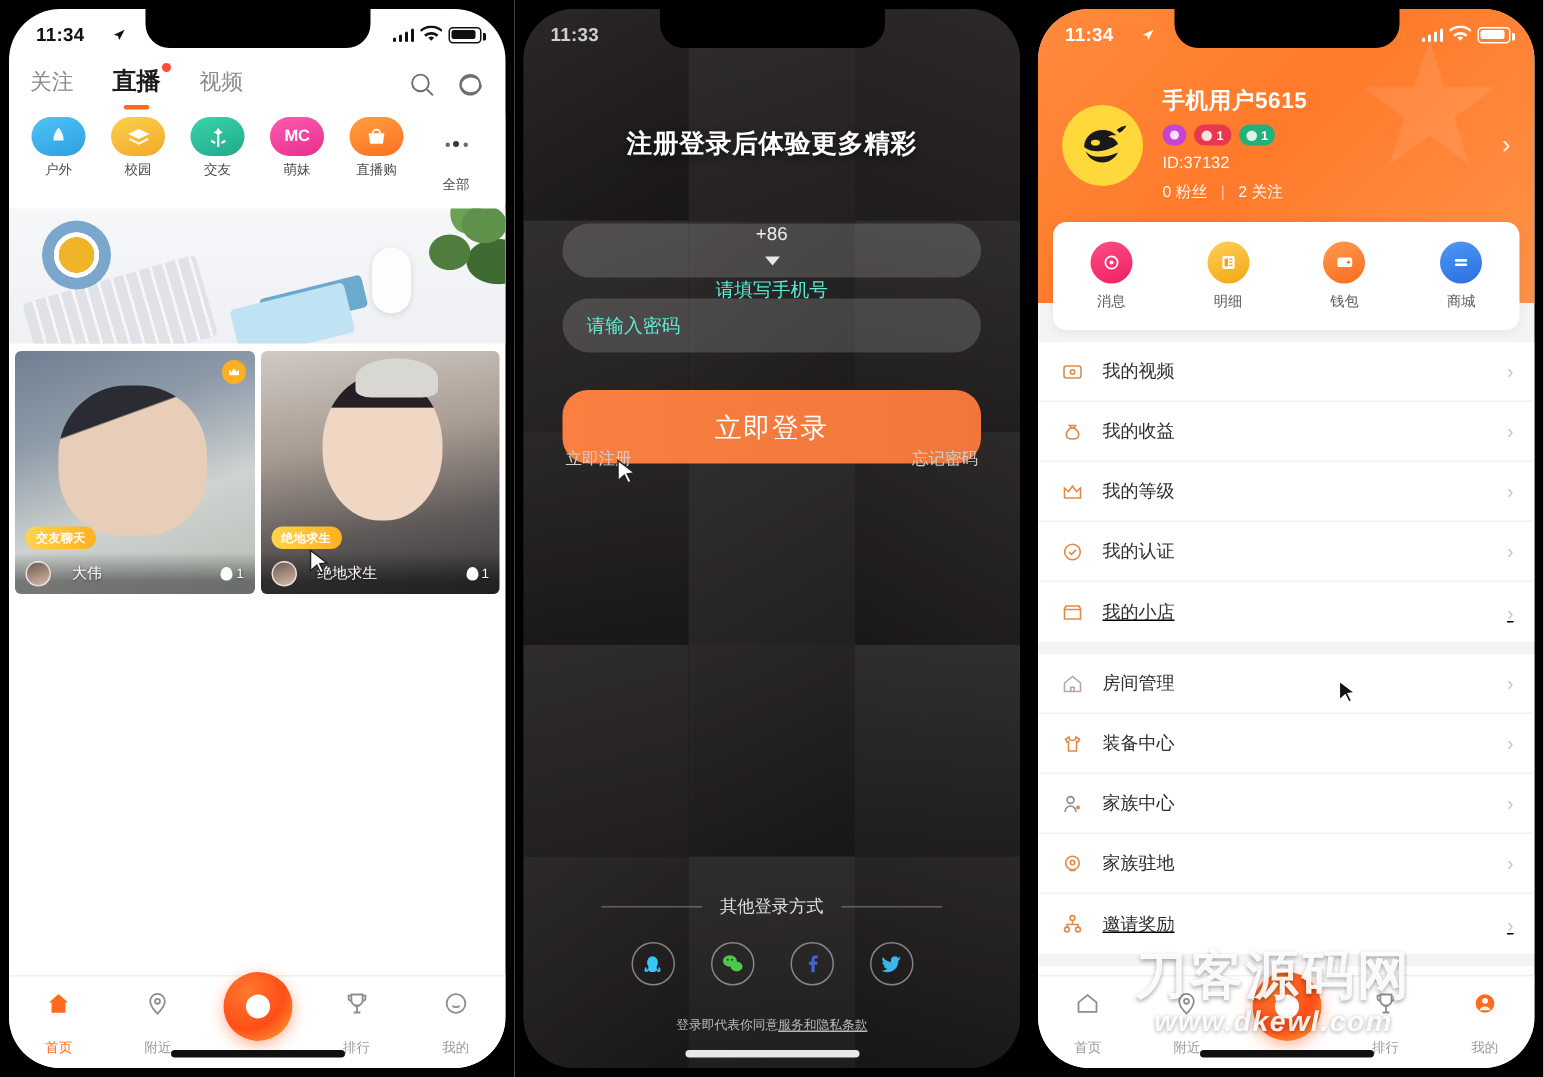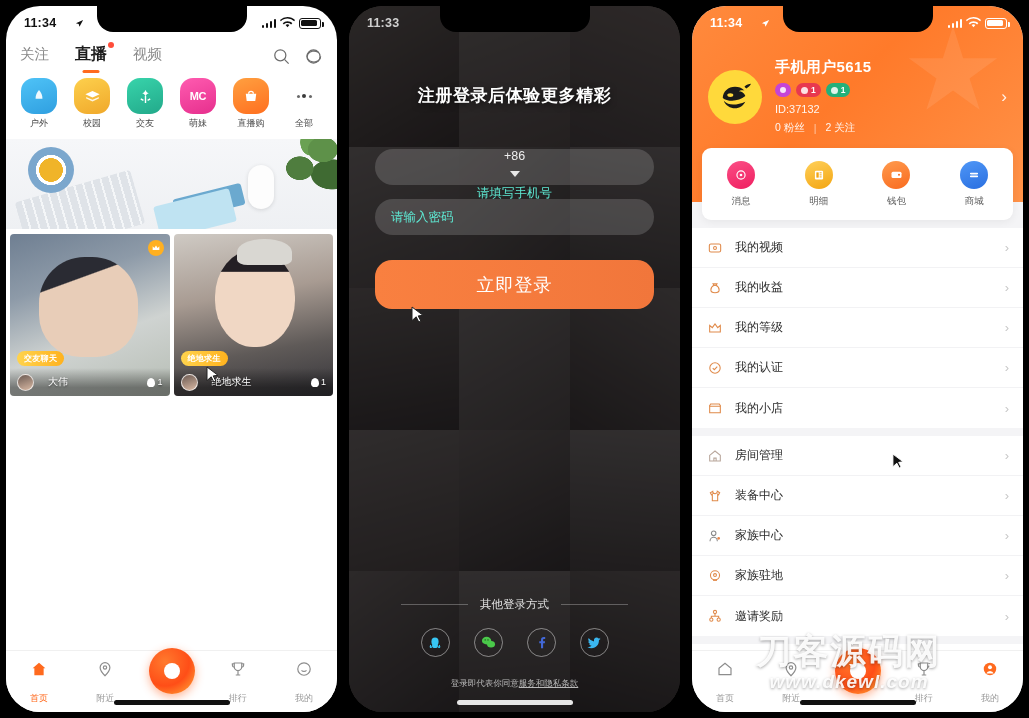--- a/index.html
+++ b/index.html
@@ -70,21 +70,21 @@
   .p1-tab-actions { margin-left:auto; display:flex; gap:13px; align-items:center; }
   .ic-outline { width:19px; height:19px; }
 
   .p1-cats {
     position: absolute; top: 72px; left: 0; right: 0; height: 58px;
     display: flex; align-items: flex-start; padding: 0 8px; justify-content: space-between;
     background: #fff; z-index: 5;
   }
   .cat { width: 50px; display:flex; flex-direction:column; align-items:center; gap:3px; }
   .cat-ic {
-    width: 36px; height: 36px; border-radius: 13px;
+    width: 36px; height: 26px; border-radius: 13px;
     display:flex; align-items:center; justify-content:center;
     color:#fff; font-size:12px; font-weight:bold;
   }
   .cat-lb { font-size: 9px; color:#4a4a4a; }
   .cat-dots { width:36px;height:36px;display:flex;align-items:center;justify-content:center;gap:2.5px;}
   .cat-dots b{width:4px;height:4px;border-radius:50%;background:#3a3a3a;display:block;}
   .cat-dots b:nth-child(1),.cat-dots b:nth-child(3){width:3px;height:3px;background:#6a6a6a;}
 
   .p1-banner {
     position:absolute; top: 133px; left: 0; right: 0; height: 90px;
@@ -223,21 +223,21 @@
     box-shadow:0 2px 8px rgba(0,0,0,.06); z-index: 6;
   }
   .qa { flex:1; display:flex; flex-direction:column; align-items:center; gap:6px; }
   .qa-ic { width:28px;height:28px;border-radius:50%;display:flex;align-items:center;justify-content:center;color:#fff; }
   .qa-lb { font-size:9.5px; color:#5a5a5a; }
 
   .p3-group { background:#fff; margin: 8px 0 0 0; }
   .p3-list { position:absolute; top:222px; left:0; right:0; bottom:62px; overflow:hidden; }
   .mrow { height:40px; display:flex; align-items:center; padding:0 14px; gap:11px; background:#fff;
     border-bottom:1px solid #f2f2f4; }
-  .mrow:last-child { border-bottom:none; }
+  .mrow:last-child { border-bottom:none;text-decoration:underline; }
   .m-ic { width:18px; height:18px; flex:none; display:flex; align-items:center; justify-content:center; }
   .m-lb { font-size:12px; color:#2d2d2d; }
   .m-ch { margin-left:auto; color:#c8c8c8; font-size:13px; }
   .grp-gap { height:8px; background:#f4f4f6; }
 
   .p3-bottomnav {
     position:absolute; left:0; right:0; bottom:0; height:62px; background:#fff;
     border-top:1px solid #f0f0f0; display:flex; align-items:flex-start; padding-top:9px; z-index: 20;
   }
 
@@ -481,20 +481,24 @@
         <span class="caret"></span>
         <span class="p2-ph">请填写手机号</span>
       </div>
 
       <div class="p2-field pass-f">
         <span class="p2-ph">请输入密码</span>
       </div>
 
       <div class="p2-login">立即登录</div>
 
+      <div class="p2-links">
+        <span class="p2-link">立即注册</span>
+        <span class="p2-link">忘记密码</span>
+      </div>
 
       <svg style="position:absolute;left:62px;top:300px;z-index:25" width="14" height="19" viewBox="0 0 14 19">
         <path d="M1 1l11 8.3-4.8.6 2.6 5.1-2 1-2.6-5.2L1 14.6z" fill="#fff" stroke="#222" stroke-width="1"></path>
       </svg>
 
       <div class="p2-other">
         <span class="ln"></span>
         <span>其他登录方式</span>
         <span class="ln"></span>
       </div>

